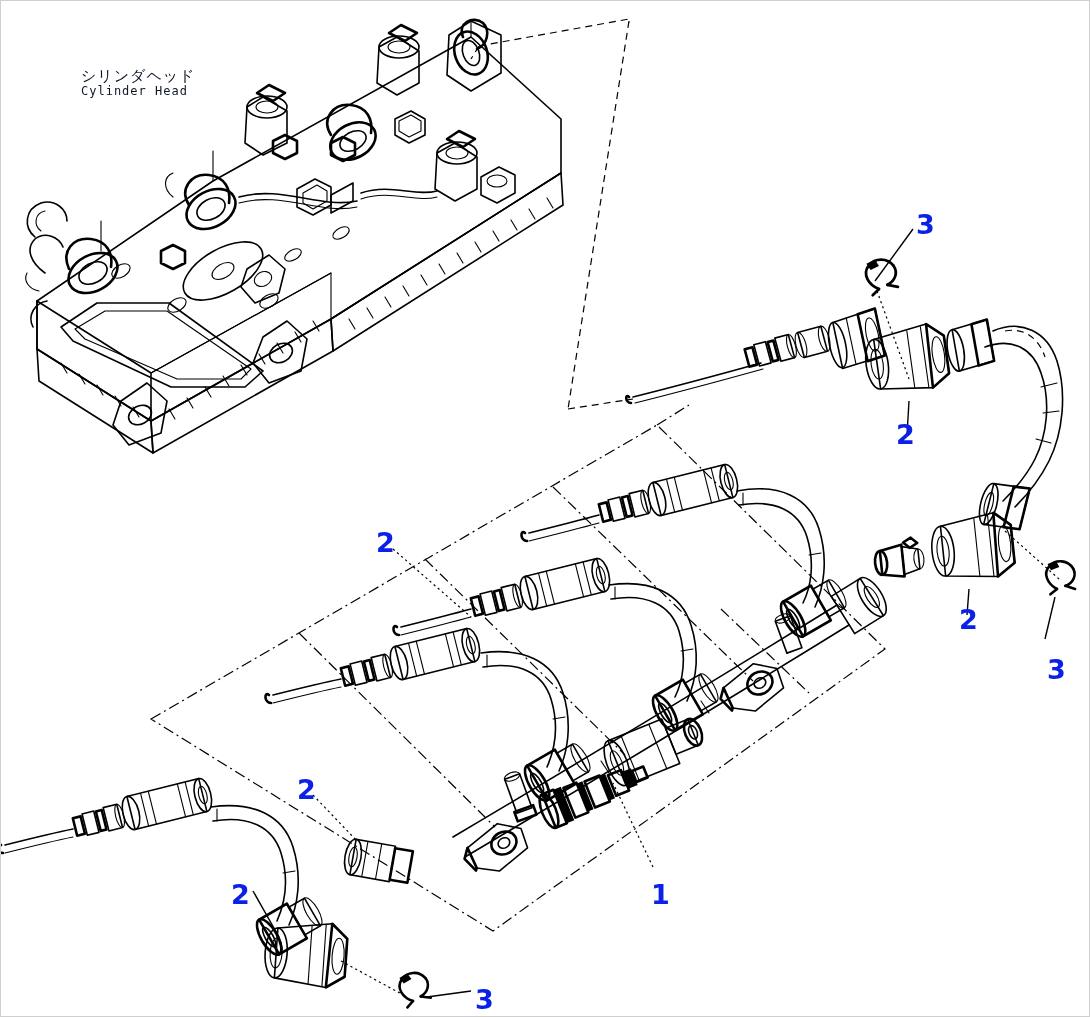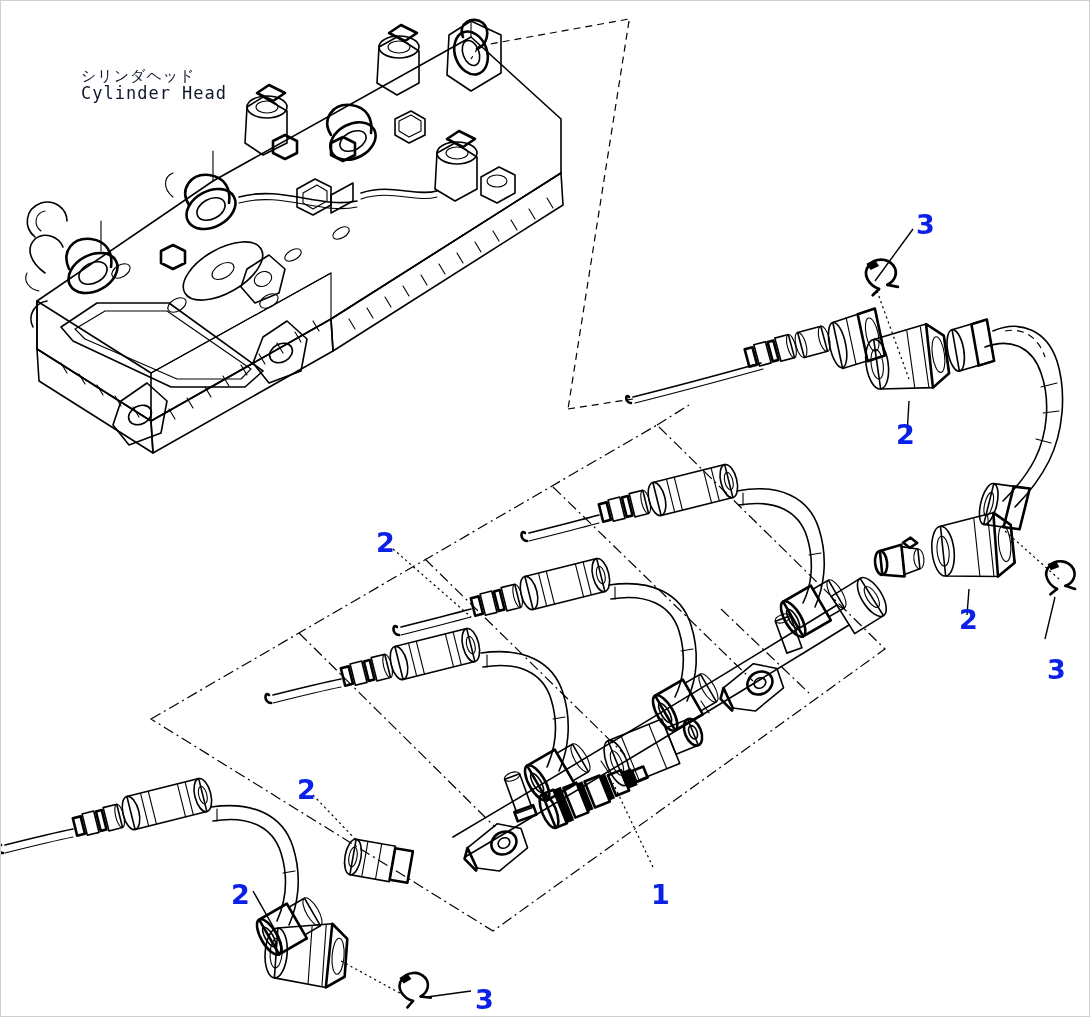--- a/index.html
+++ b/index.html
@@ -37,21 +37,21 @@
   }
   .hdlabel {
     position: absolute;
     color: #0f172a;
     font-family: "DejaVu Sans Mono", monospace;
     font-weight: normal;
     line-height: 1.05;
     white-space: nowrap;
   }
   .hdlabel .jp { font-size: 15px; letter-spacing: 1px; display:block; }
-  .hdlabel .en { font-size: 17px; letter-spacing: 1px; display:block; }
+  .hdlabel .en { font-size: 12px; letter-spacing: 1px; display:block; }
 </style>
 </head>
 <body>
 
 <div id="page">
 
   <svg id="art" viewBox="0 0 1090 1017">
     <defs>
       <style>
         .ln   { fill:none; stroke:#000; stroke-width:1.6; stroke-linecap:round; stroke-linejoin:round; }

